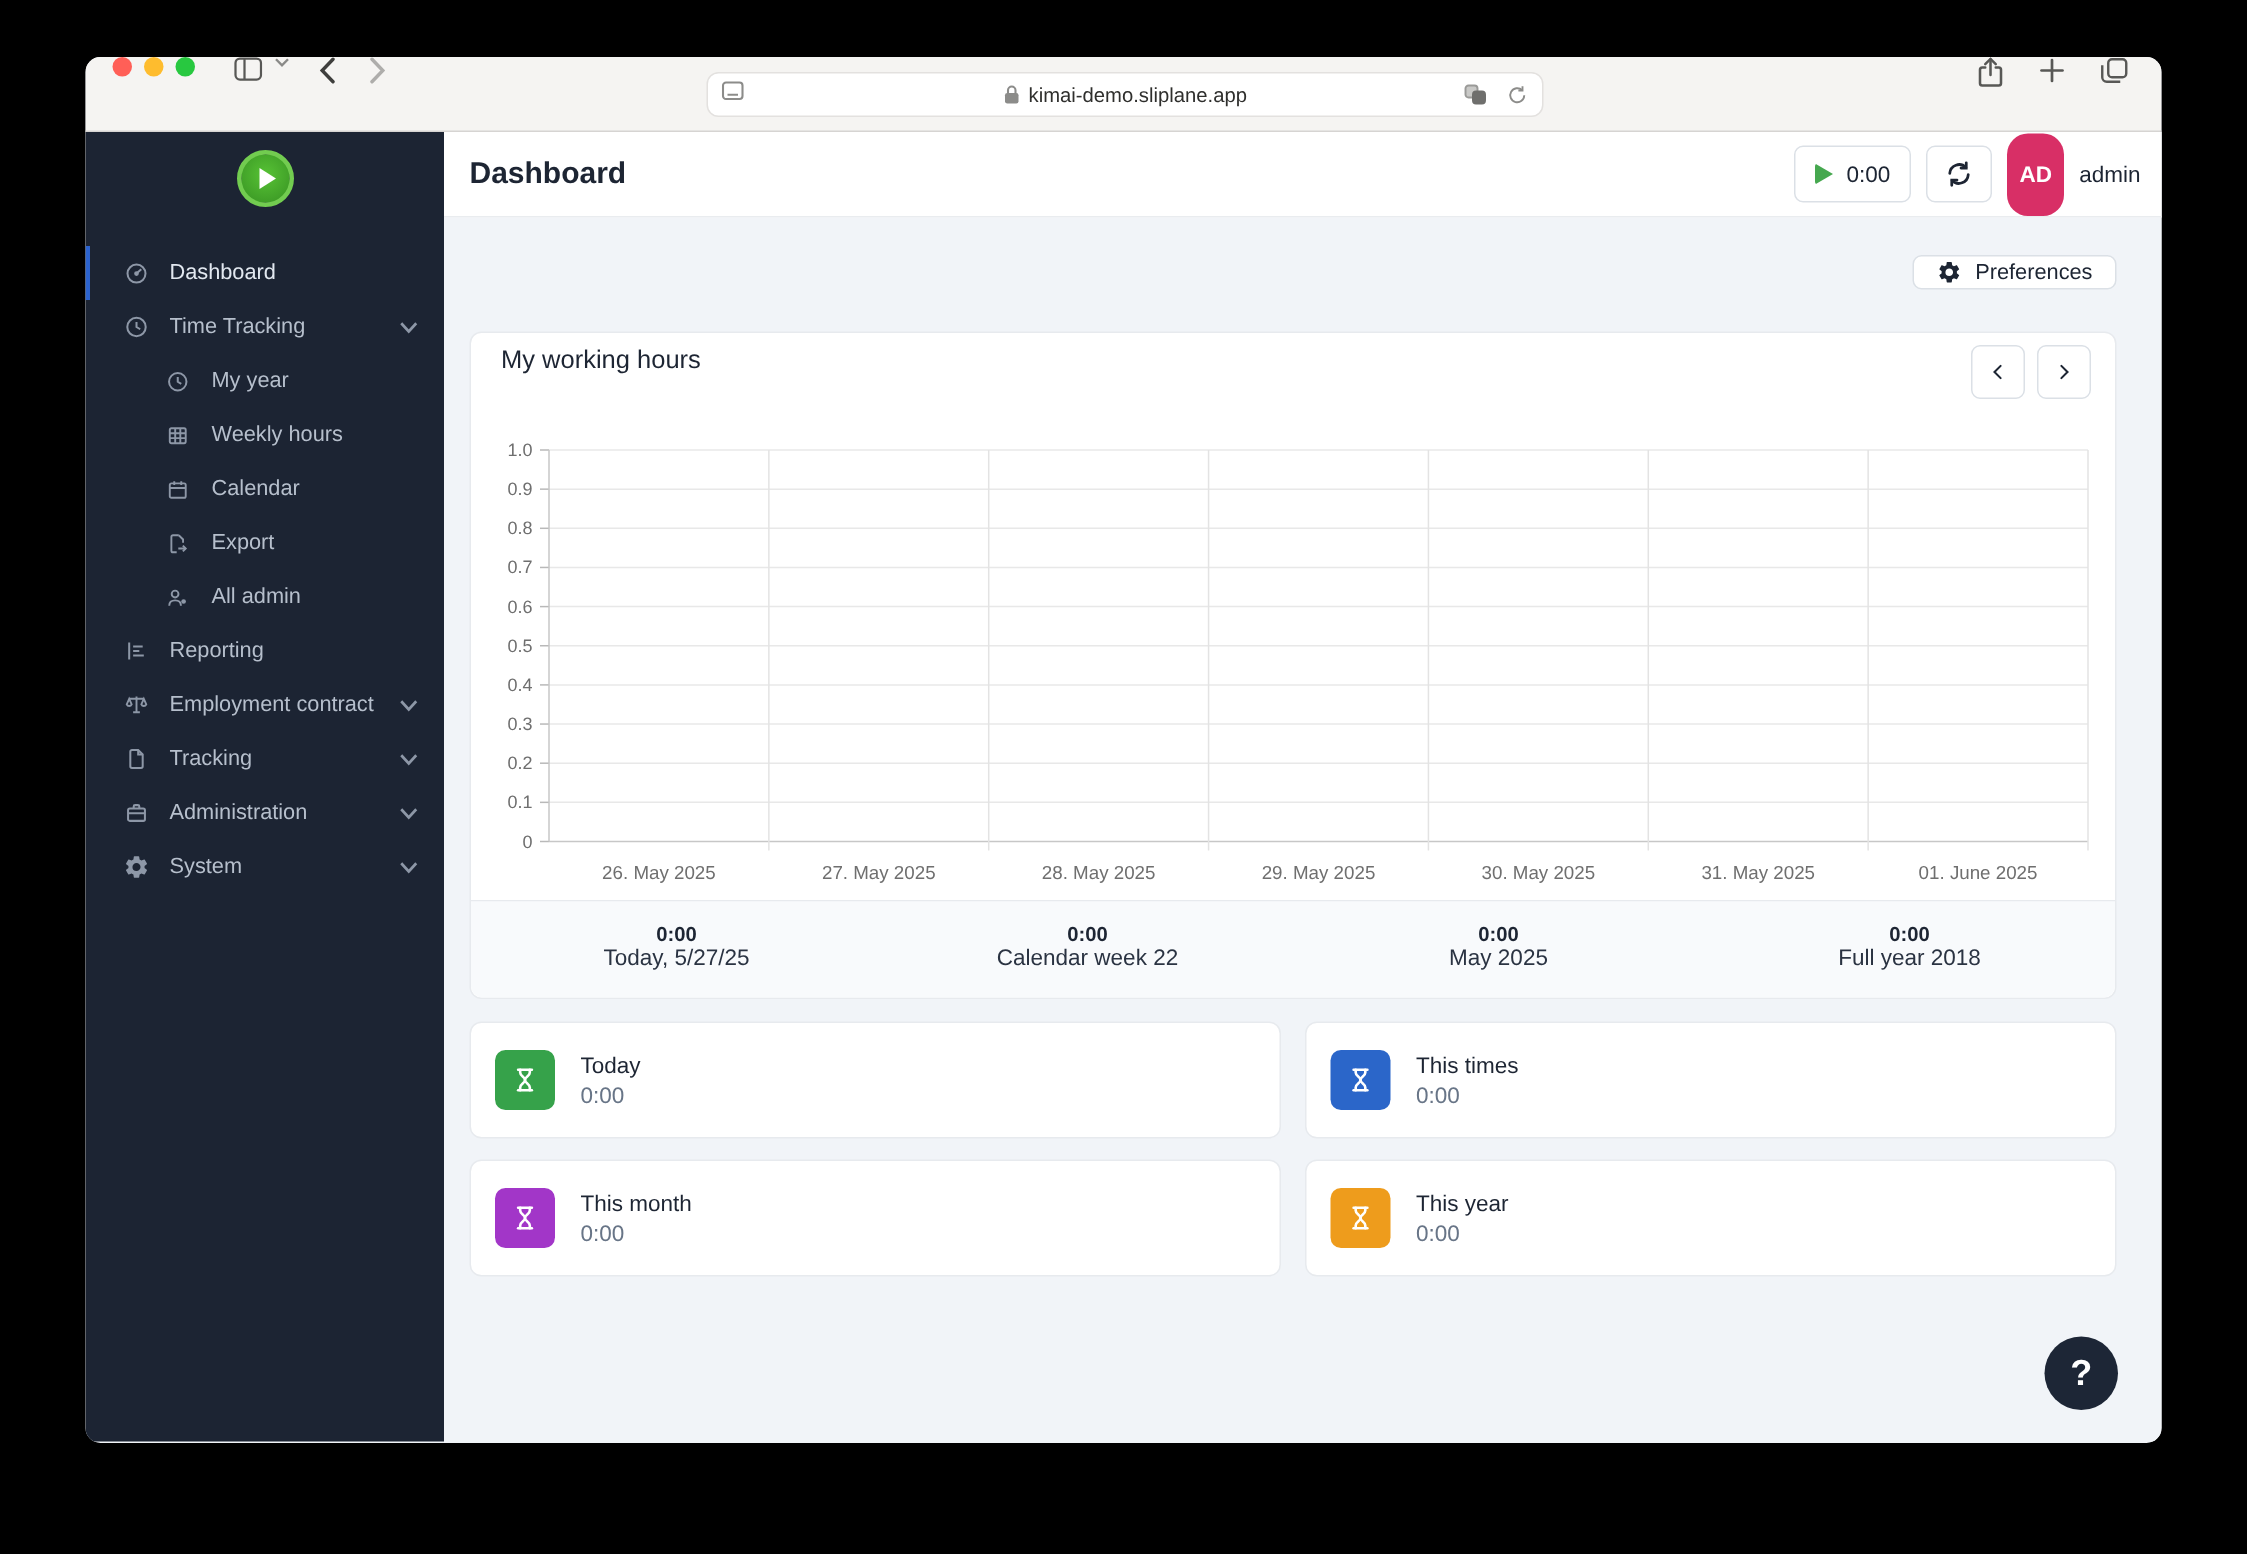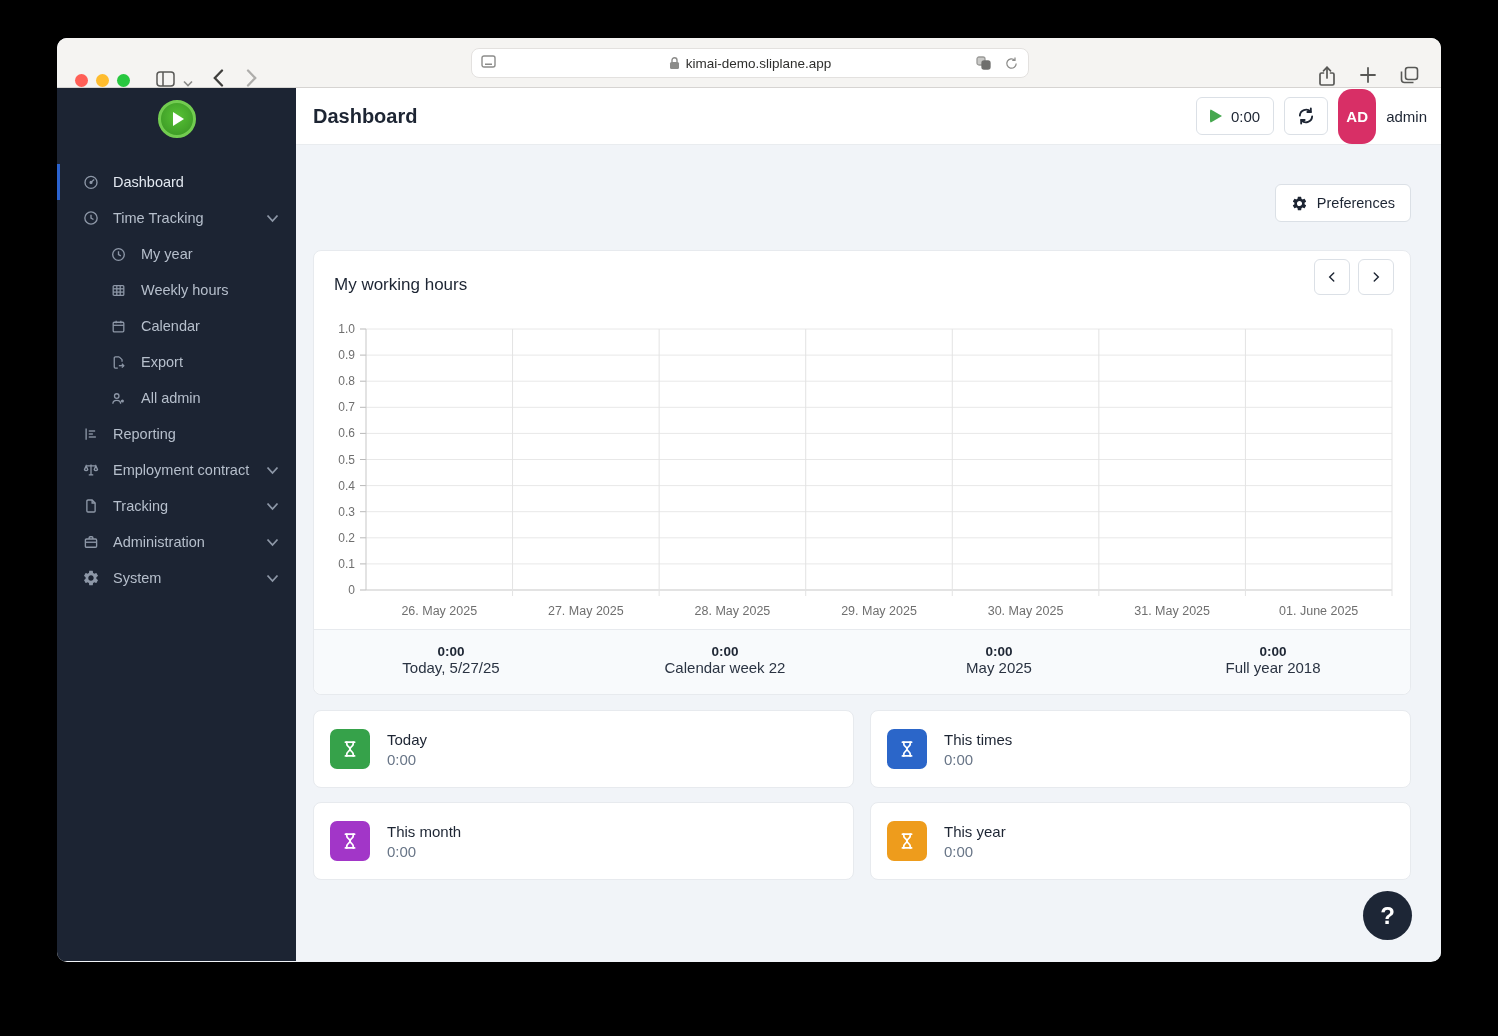--- a/index.html
+++ b/index.html
@@ -3,21 +3,21 @@
 <meta charset="utf-8">
 <style>
   * { margin:0; padding:0; box-sizing:border-box; }
   html,body { width:1498px; height:1036px; background:#000; font-family:"Liberation Sans","DejaVu Sans",sans-serif; }
   .window { position:absolute; left:57px; top:38px; width:1384px; height:924px;
             border-radius:10px; overflow:hidden; background:#f1f4f8;
             box-shadow:0 18px 60px rgba(0,0,0,.55); }
 
   
   .chrome { position:relative; height:50px; background:#f5f4f2; border-bottom:1px solid #d6d4d2;
-            display:flex; align-items:flex-end; padding:0 18px; }
+            display:flex; align-items:flex-start; padding:0 18px; }
   .lights { display:flex; gap:8px; }
   .light { width:13px; height:13px; border-radius:50%; }
   .light.red{background:#ff5f57}.light.yellow{background:#febc2e}.light.green{background:#28c840}
   .chrome-ic { display:flex; align-items:center; justify-content:center; color:#585856; background:none; border:none; }
   .toggle { margin-left:26px; }
   .tiny-chev { margin-left:8px; color:#8a8a88; }
   .nav-back { margin-left:20px; color:#3f3f3d; }
   .nav-fwd  { margin-left:22px; color:#aeadab; }
   .urlbar { position:absolute; left:414px; top:10px; width:558px; height:30px; background:#fff;
             border:1px solid #e3e1df; border-radius:8px; display:flex; align-items:center; justify-content:center; }
@@ -52,25 +52,25 @@
   .timer-btn { height:38px; padding:0 13px; gap:9px; font-size:15px; }
   .play-tri { width:0; height:0; border-top:7px solid transparent; border-bottom:7px solid transparent;
               border-left:12px solid #46a84f; border-radius:2px; }
   .refresh-btn { height:38px; width:44px; }
   .avatar { width:38px; height:55px; border-radius:14px; background:#d82f66; color:#fff;
             font-size:15px; font-weight:700; display:flex; align-items:center; justify-content:center; }
   .username { font-size:15px; color:#1d2533; }
 
   .main { flex:1; padding:25px 32px 0 17px; position:relative; }
   .pref-row { display:flex; justify-content:flex-end; }
-  .pref-btn { height:38px; padding:0 15px; gap:9px; font-size:14.5px;margin-top:14px; }
+  .pref-btn { height:23px; padding:0 15px; gap:9px; font-size:14.5px; }
 
   .card { background:#fff; border:1px solid #e7eaee; border-radius:8px; }
   .chart-card { margin-top:28px; }
-  .card-header { display:flex; align-items:flex-end; padding:8px 8px 8px 20px; height:52px;gap:44px; }
+  .card-header { display:flex; align-items:flex-start; padding:8px 8px 8px 20px; height:52px;gap:44px; }
   .card-title { font-size:17px; font-weight:500; color:#1d2533; }
   .pager { margin-left:auto; display:flex; gap:8px; margin-right:8px; }
   .pager .btn { width:36px; height:36px; }
   .chart-body { padding:10px 2px 0 0; }
   .chart-body svg { display:block; }
   .ct { font-family:"Liberation Sans","DejaVu Sans",sans-serif; font-size:12px; fill:#6f6f6f; }
   .cx { font-size:12.5px; }
   .card-footer { border-top:1px solid #e7eaee; background:#f8fafc; border-radius:0 0 8px 8px;
                  display:grid; grid-template-columns:repeat(4,1fr); padding:14px 0 18px; text-align:center; }
   .sum-value { font-size:13.5px; font-weight:700; color:#1d2533; }

